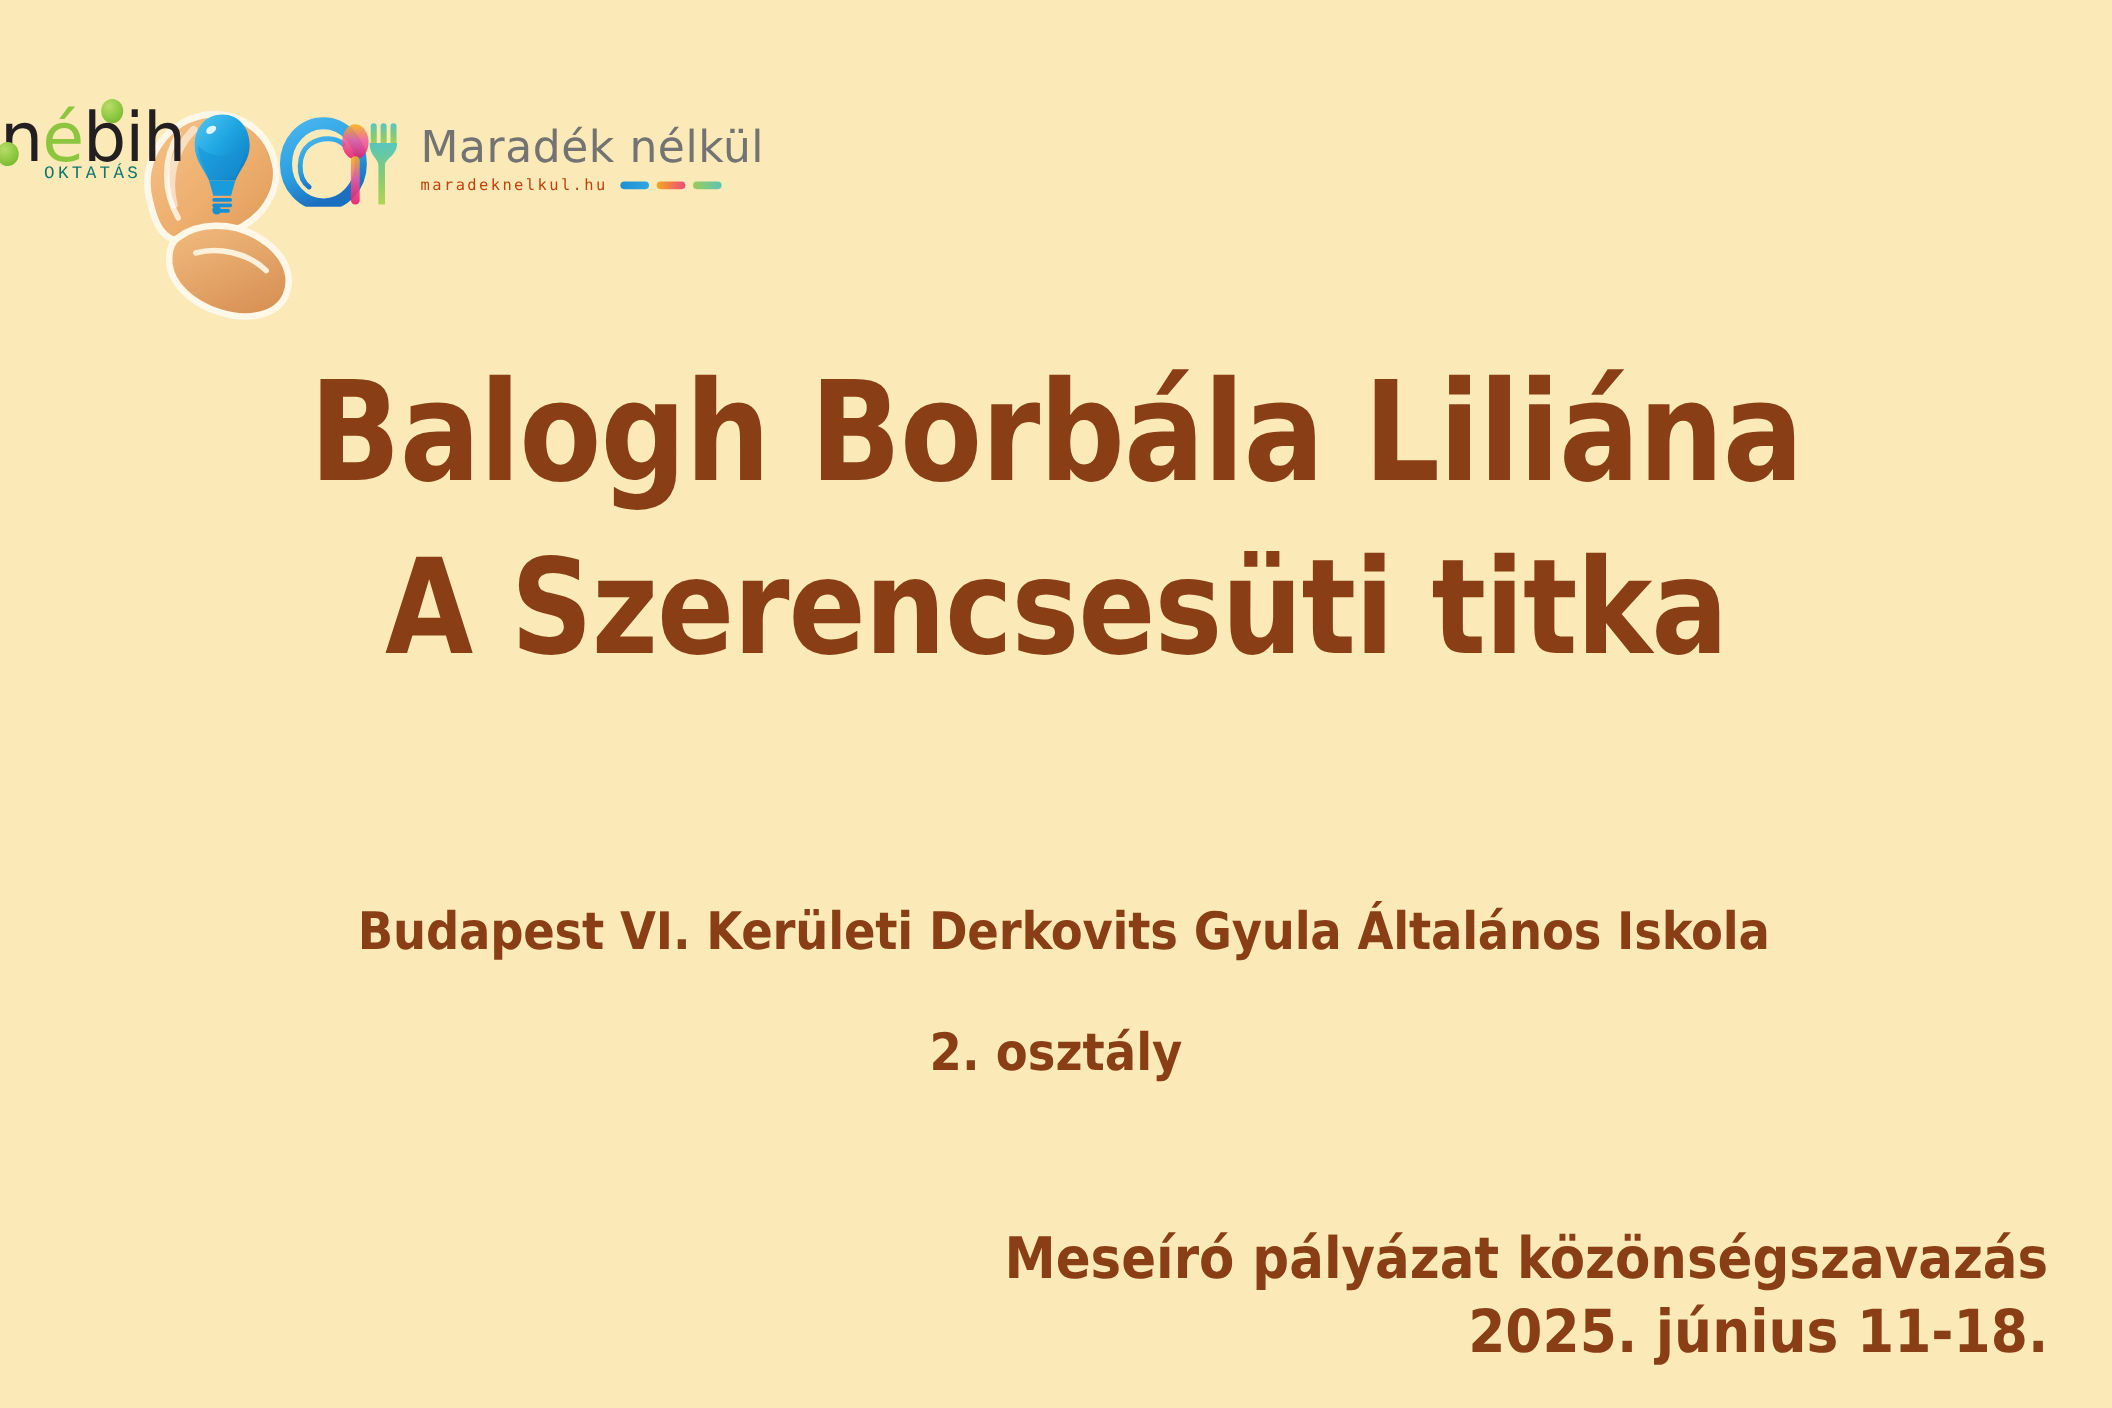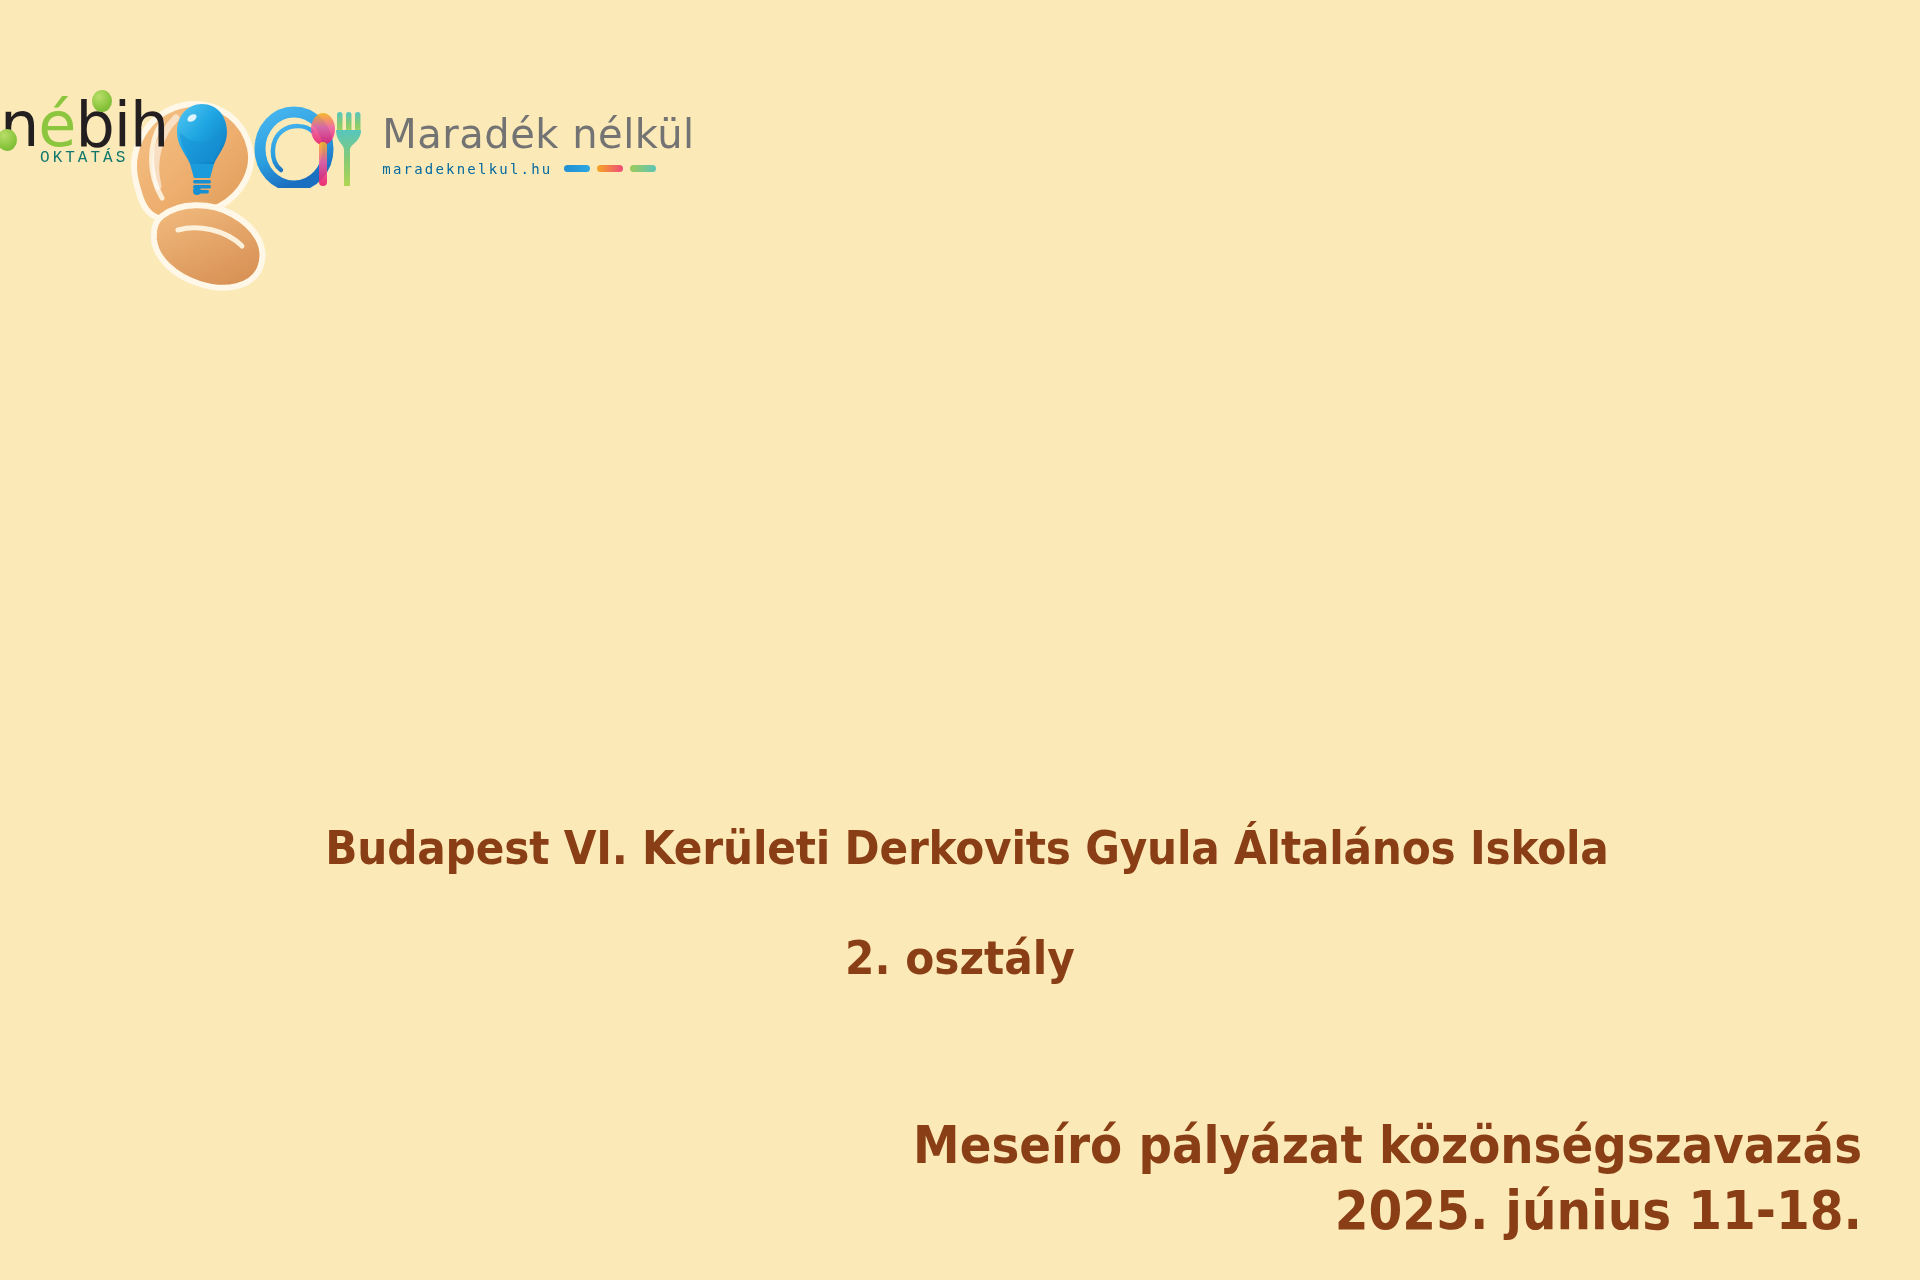--- a/index.html
+++ b/index.html
@@ -97,21 +97,21 @@
     color:#737373;
     letter-spacing:0.5px;
     line-height:1;
     white-space:nowrap;
   }
   .mn-sub-row { display:flex; align-items:center; gap:12px; margin-top:7px; }
   .mn-url {
     font-family:"DejaVu Sans Mono", monospace;
     font-size:14px;
     letter-spacing:2.2px;
-    color:#0369a1;
+    color:#c2410c;
     white-space:nowrap;
   }
   .mn-dashes { display:flex; gap:7px; align-items:center; }
   .mn-dash { width:26px; height:7px; border-radius:4px; }
 
   
   .title-block {
     position:absolute;
     left:0; right:0;
     top:330px;
@@ -274,20 +274,24 @@
           <div class="mn-dashes">
             <span class="mn-dash" style="background:linear-gradient(90deg,#1f8fd4,#2fa7e0)"></span>
             <span class="mn-dash" style="background:linear-gradient(90deg,#f5a623,#ef4b7b)"></span>
             <span class="mn-dash" style="background:linear-gradient(90deg,#9ccb5a,#5ec4b6)"></span>
           </div>
         </div>
       </div>
     </div>
   </div>
 
+  <div class="title-block">
+    <div class="title-line title-1">Balogh Borbála Liliána</div>
+    <div class="title-line title-2">A Szerencsesüti titka</div>
+  </div>
 
   <div class="school">Budapest VI. Kerületi Derkovits Gyula Általános Iskola</div>
   <div class="grade">2. osztály</div>
 
   <div class="footer">
     <div class="footer-1">Meseíró pályázat közönségszavazás</div>
     <div class="footer-2">2025. június 11-18.</div>
   </div>
 
 </div>

